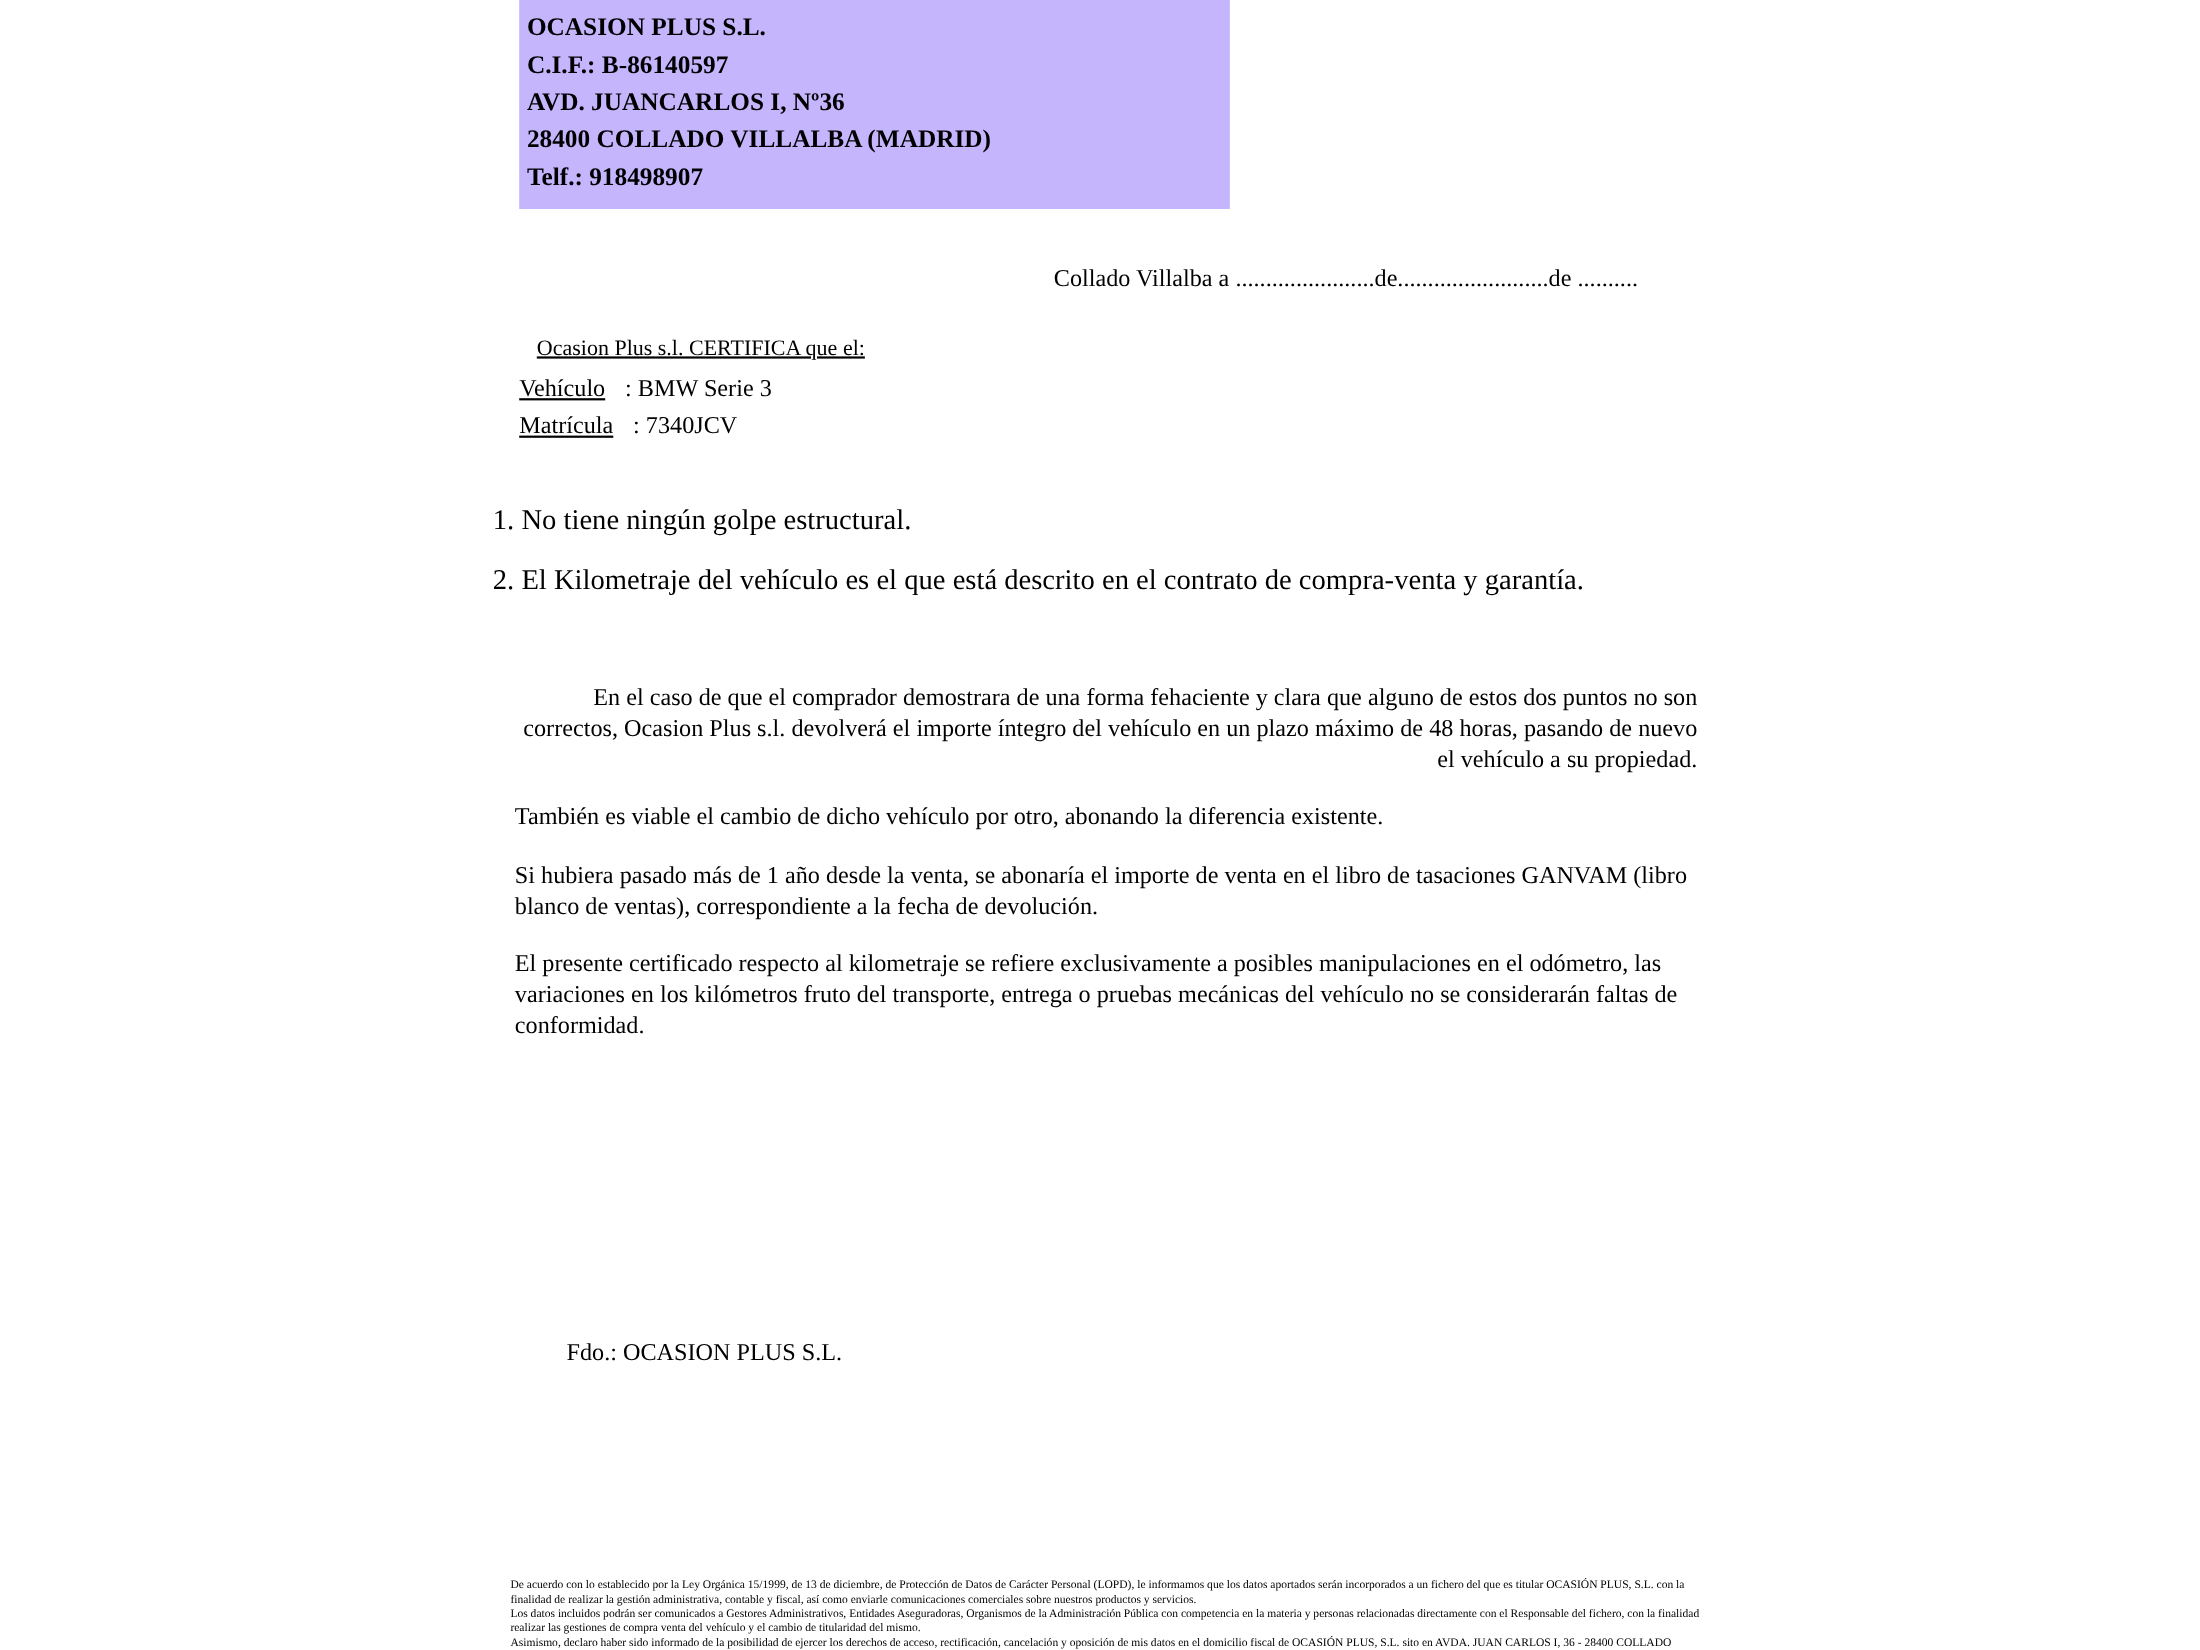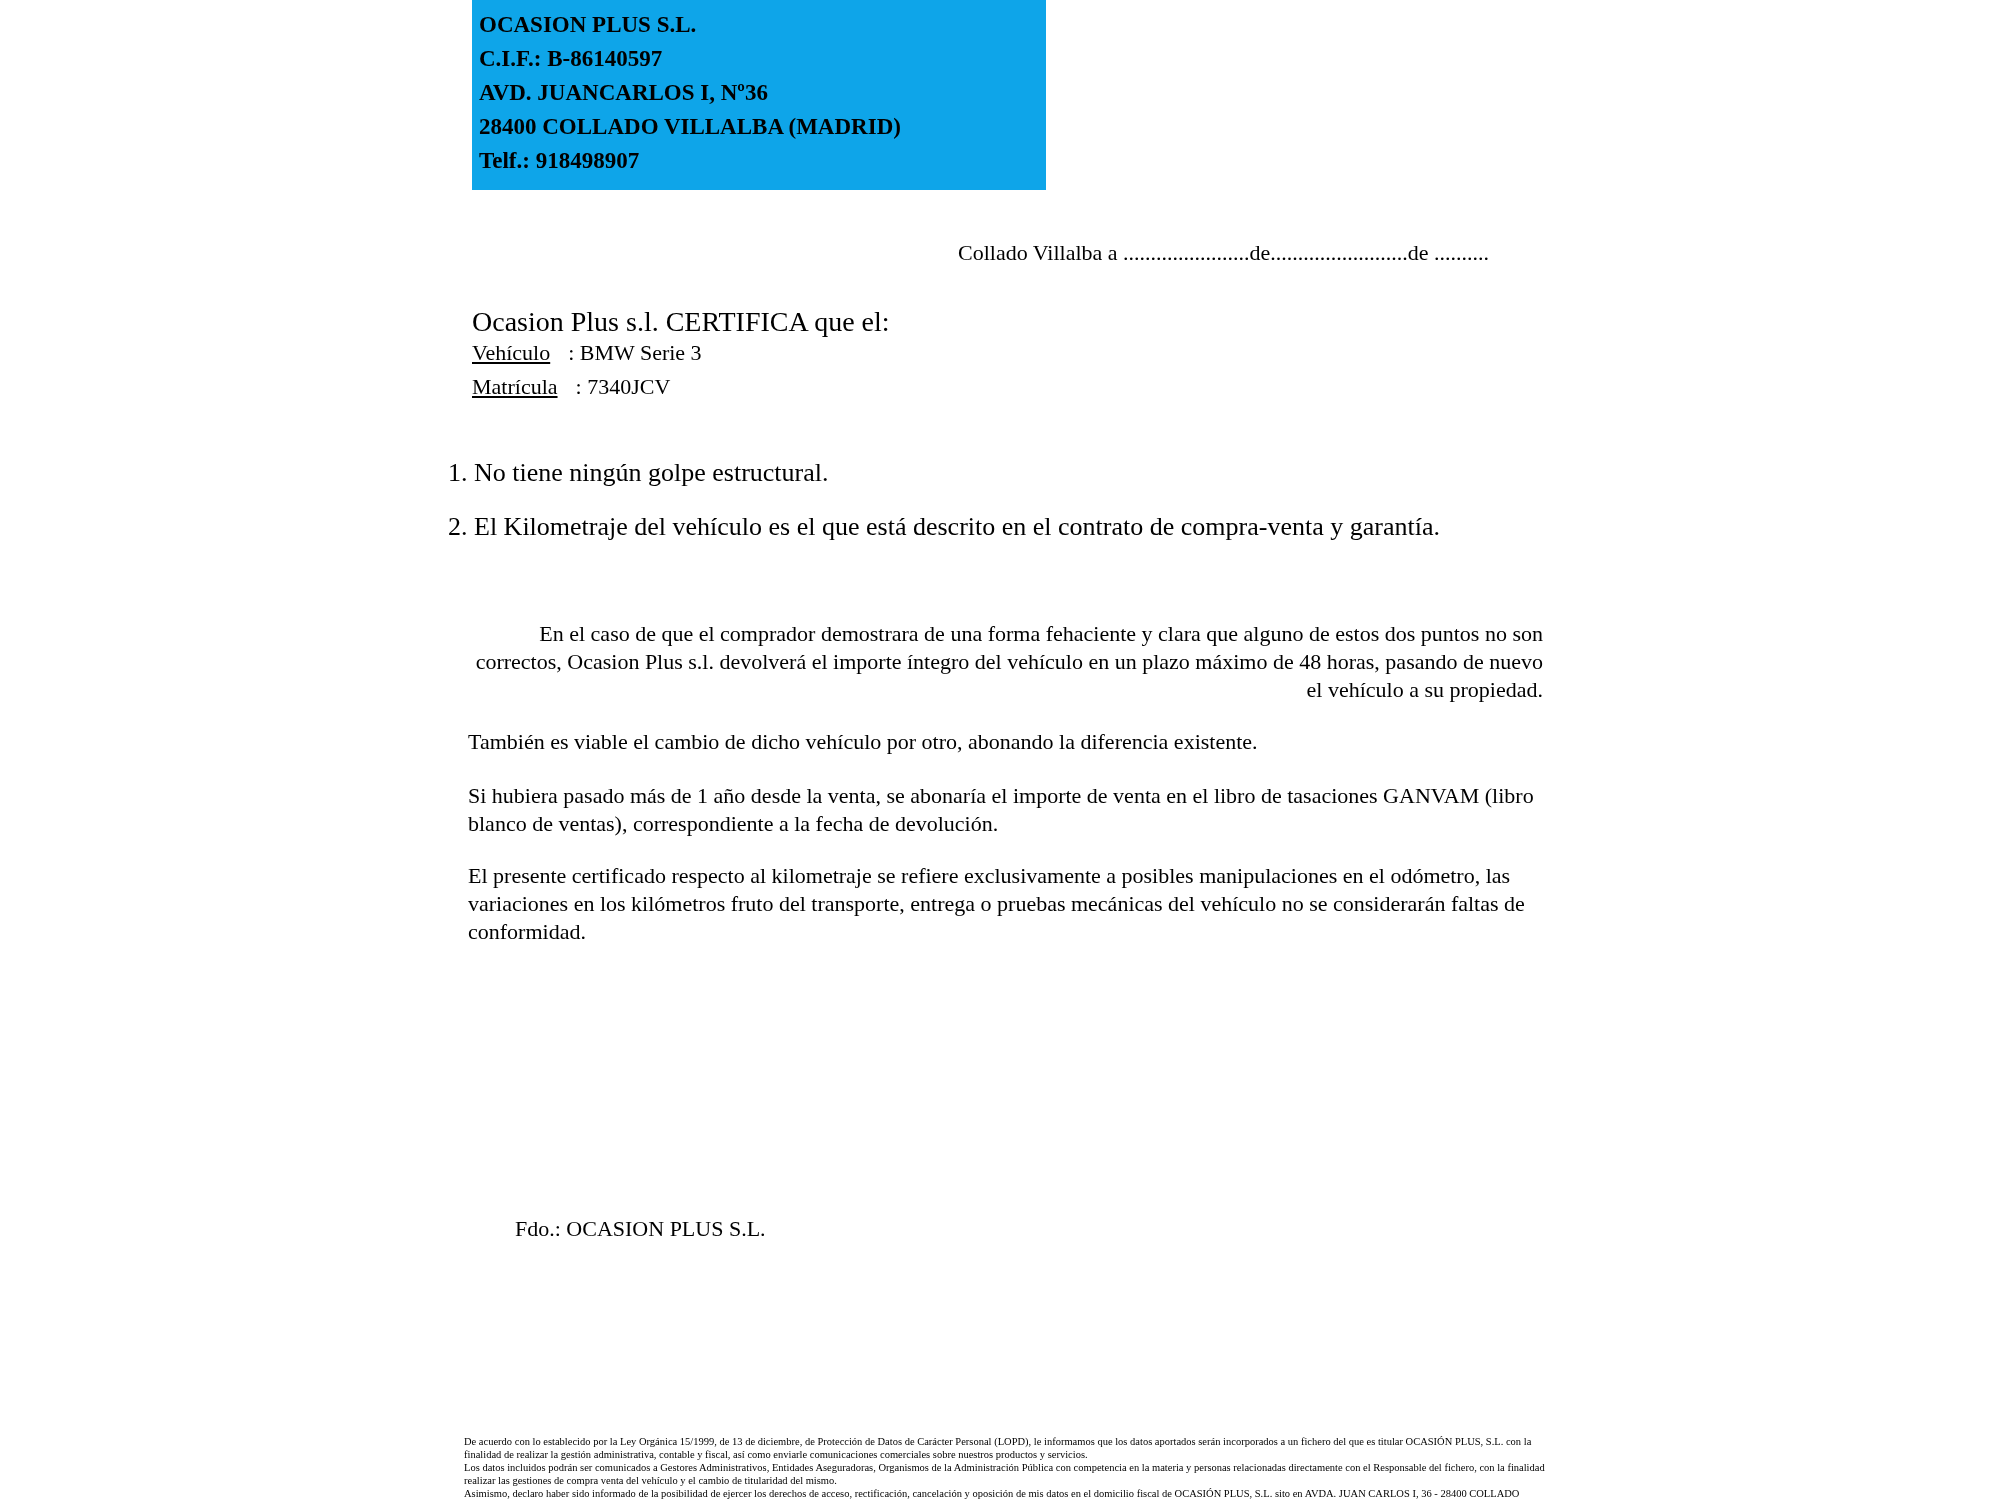--- a/index.html
+++ b/index.html
@@ -12,43 +12,44 @@
     height: 1500px;
     position: relative;
     font-family: "Liberation Serif", "DejaVu Serif", serif;
     color: #000000;
     overflow: hidden;
   }
   .header-box {
     position: absolute;
     left: 472px;
     top: 0;
-    width: 574px;
-    background: #0ea5e9;
+    width: 646px;
+    background: #c4b5fd;
     padding: 8px 0 12px 7px;
     box-sizing: border-box;
   }
   .header-box div {
     font-weight: bold;
     font-size: 23px;
     line-height: 34px;
     white-space: nowrap;
   }
   .date-line {
     position: absolute;
     left: 958px;
     top: 240px;
     font-size: 22px;
     white-space: nowrap;
   }
   .certifica {
     position: absolute;
-    left: 472px;
+    left: 488px;
     top: 306px;
-    font-size: 28px;
+    font-size: 20px;
+    text-decoration: underline;
   }
   .field-row {
     position: absolute;
     left: 472px;
     font-size: 22px;
   }
   .field-row .label {
     text-decoration: underline;
   }
   .field-row .value {

